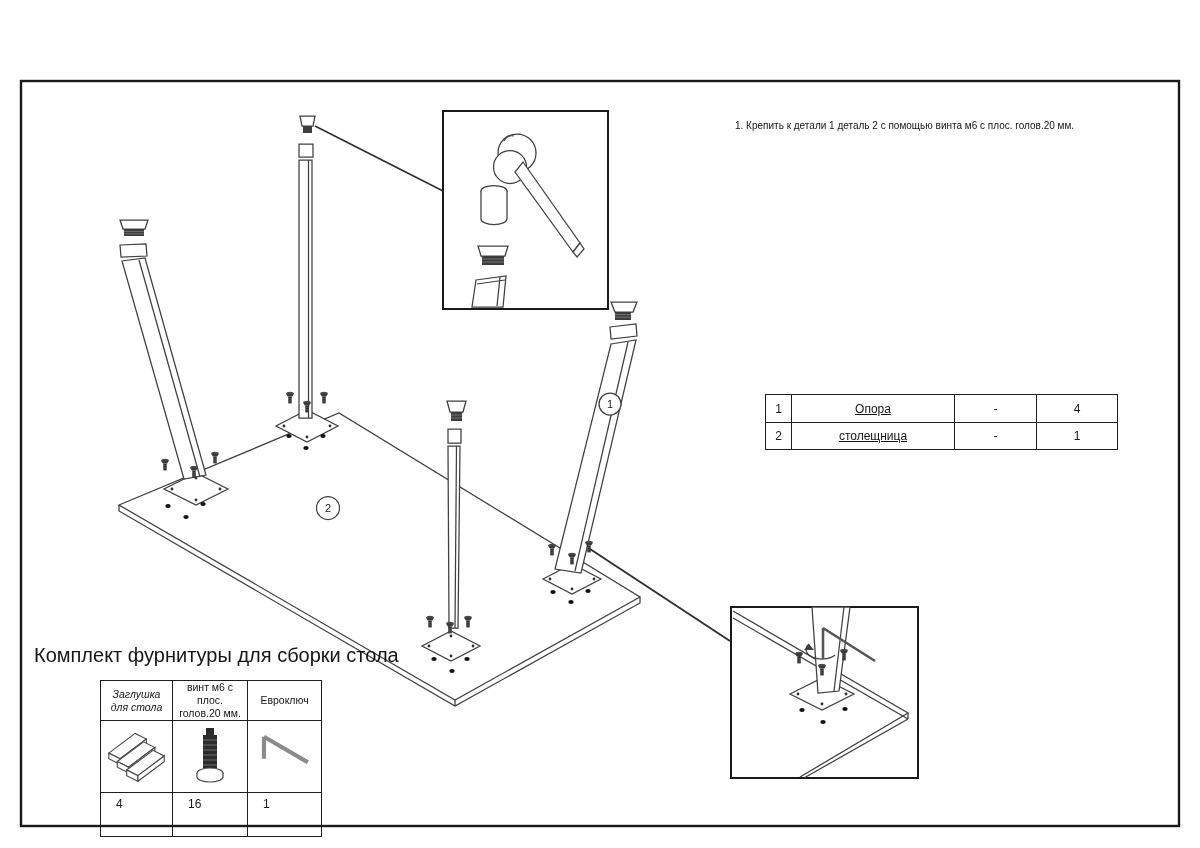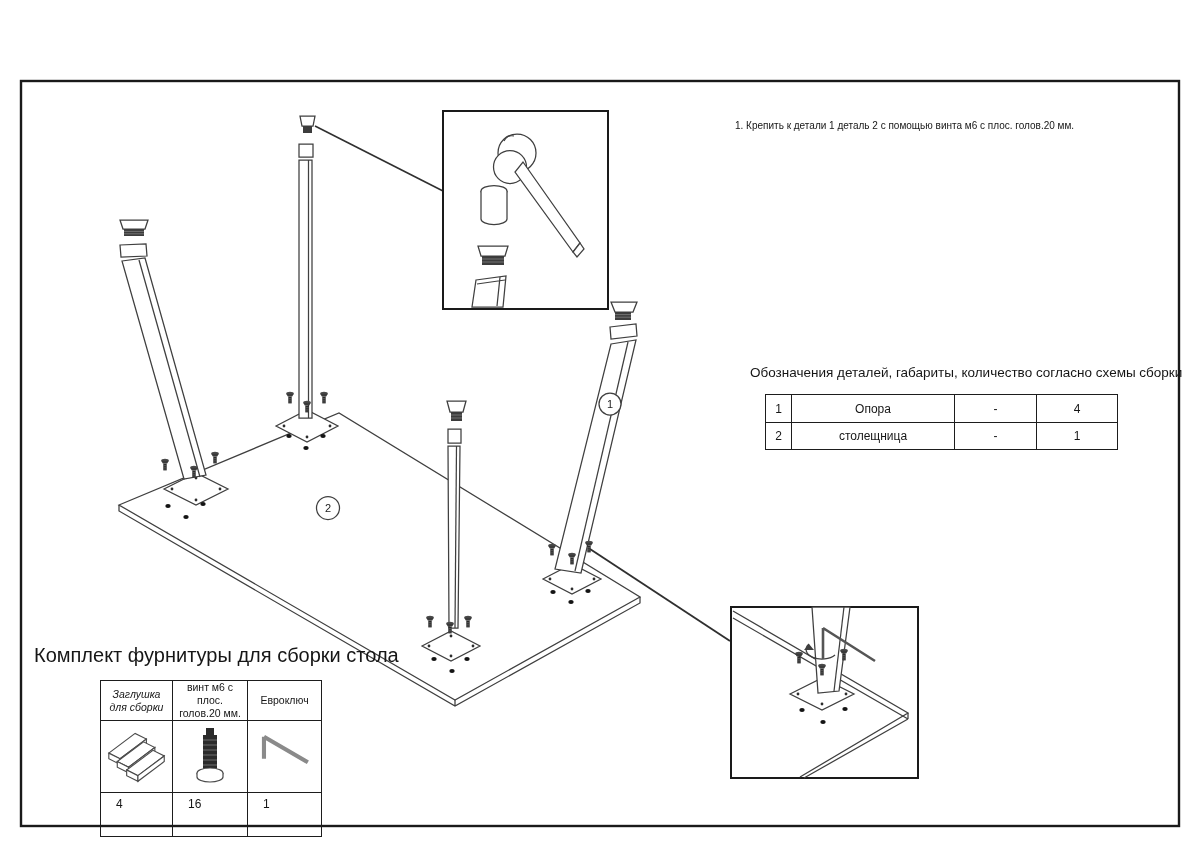--- a/index.html
+++ b/index.html
@@ -5,21 +5,21 @@
   html,body{margin:0;padding:0;background:#fff;}
   .page{position:relative;width:1200px;height:848px;background:#fff;overflow:hidden;
         font-family:"Liberation Sans",sans-serif;color:#161616;}
   .drawing{position:absolute;left:0;top:0;z-index:1;}
   .txt{position:absolute;z-index:2;}
   .notes{left:735px;top:115px;font-size:10px;line-height:21px;white-space:nowrap;}
   .parts-heading{left:750px;top:365px;font-size:13.5px;white-space:nowrap;}
   table{border-collapse:collapse;}
   .parts-table{left:765px;top:394px;}
   .parts-table td{border:1.6px solid #1d1d1d;text-align:center;font-size:12px;padding:0;}
-  .pt-num{width:25px;} .pt-name{width:162px;} .pt-dims{width:81px;} .pt-qty{width:80px;}
+  .pt-num{width:25px;} .pt-name{width:162px;text-decoration:underline;} .pt-dims{width:81px;} .pt-qty{width:80px;}
   .pt-r1 td{height:27px;} .pt-r2 td{height:26px;}
   .fit-title{left:34px;top:644px;font-size:20px;white-space:nowrap;}
   .fit-table{left:100px;top:680px;table-layout:fixed;}
   .fit-table td{border:1.6px solid #1d1d1d;padding:0;}
   .ft-c1{width:71px;font-style:italic;} .ft-c2{width:74px;} .ft-c3{width:73px;}
   .ft-head td{height:37px;text-align:center;vertical-align:middle;font-size:10.5px;line-height:13px;}
   .ft-img td{height:71px;text-align:center;vertical-align:middle;}
   .ft-qty td{height:39px;vertical-align:top;text-align:left;font-size:12px;padding:4px 0 0 15px;}
   svg .ln{stroke:#3f3f3f;stroke-width:1.25;fill:none;}
   svg .wh{stroke:#3f3f3f;stroke-width:1.25;fill:#ffffff;}
@@ -178,21 +178,20 @@
       <path d="M835,655 A15,9 0 1 1 809,644" fill="none" stroke="#3f3f3f" stroke-width="1.3"></path>
       <polygon points="809,644 804,650 814,650" fill="#3f3f3f"></polygon>
       <path d="M823,628 V659 M823,628 L875,661" stroke="#555" stroke-width="2.6" fill="none"></path>
     </g>
   </svg>
 
   <div class="txt notes">
     <div>1. Крепить к детали 1 деталь 2 с помощью винта м6 с плос. голов.20 мм.</div>
   </div>
 
-  <div class="txt parts-heading">Обозначения деталей, габариты, количество согласно схемы сборки</div>
   <table class="txt parts-table">
     <tbody>
         <tr class="pt-r1">
       <td class="pt-num">1</td>
       <td class="pt-name">Опора</td>
       <td class="pt-dims">-</td>
       <td class="pt-qty">4</td>
     </tr>
     <tr class="pt-r2">
       <td class="pt-num">2</td>
@@ -202,21 +201,21 @@
     </tr>
   </tbody>
     </table>
 
   <div class="txt fit-title">Комплект фурнитуры для сборки стола</div>
   <table class="txt fit-table">
     <tbody>
         <tr class="ft-head">
       <td class="ft-c1">
         <div>Заглушка</div>
-        <div>для сборки</div>
+        <div>для стола</div>
       </td>
       <td class="ft-c2">
         <div>винт м6 с плос.</div>
         <div>голов.20 мм.</div>
       </td>
       <td class="ft-c3">
         <div>Евроключ</div>
         <div></div>
       </td>
     </tr>

